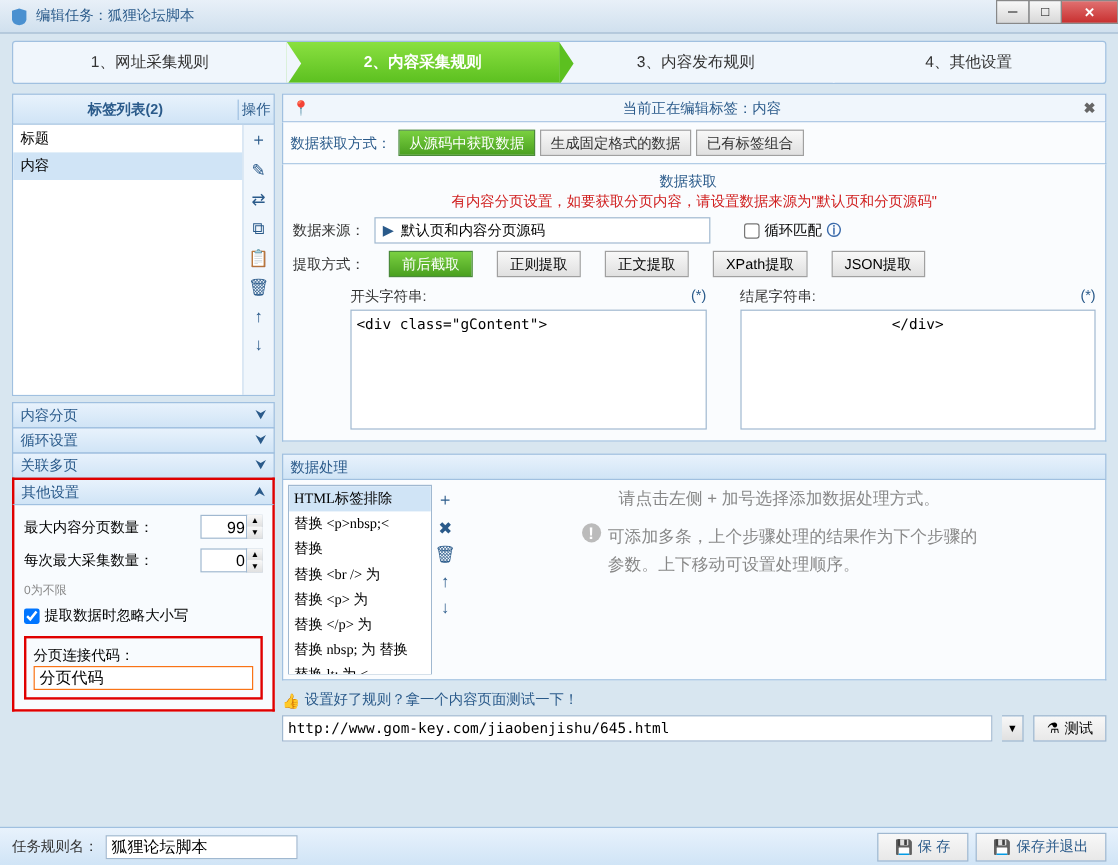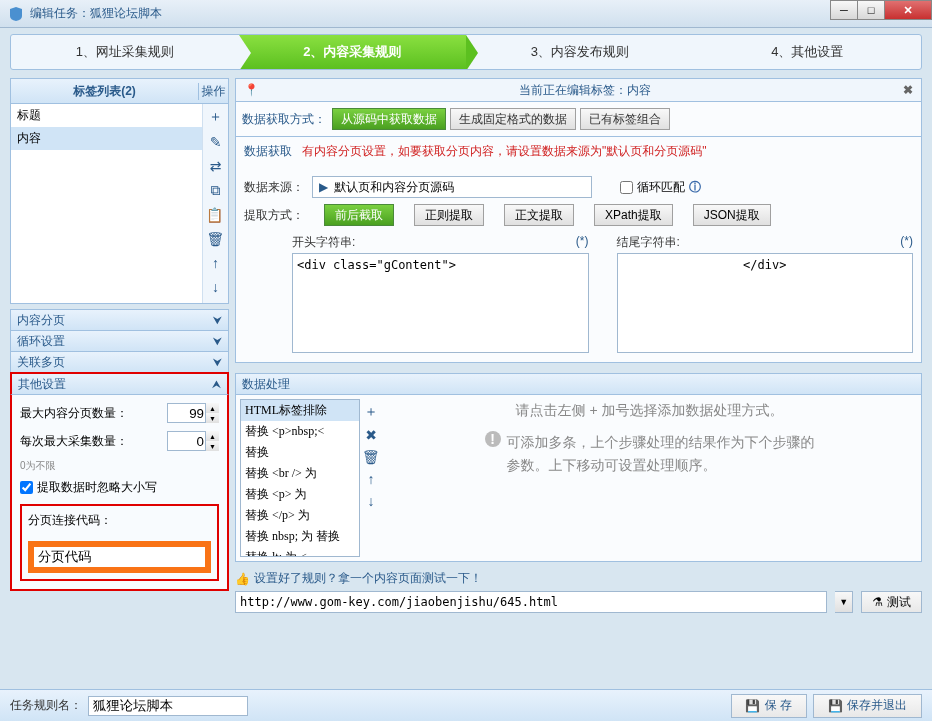--- a/index.html
+++ b/index.html
@@ -25,21 +25,21 @@
 
 .main { display: flex; margin: 8px 10px 0 10px; height: 604px; }
 .left-col { width: 219px; display: flex; flex-direction: column; }
 .right-col { flex: 1; margin-left: 6px; display: flex; flex-direction: column; }
 
 
 .taglist-head { height: 26px; background: linear-gradient(#e8f2fc,#d0e4f6); border: 1px solid #a0c0e0; display: flex; align-items: center; }
 .taglist-title { flex: 1; text-align: center; color: #2a5a8a; font-weight: bold; }
 .taglist-ops { width: 30px; text-align: center; color: #2a5a8a; border-left: 1px solid #a0c0e0; }
 
-.taglist-body { display: flex; border: 1px solid #a0c0e0; border-top: none; height: 200px; }
+.taglist-body { display: flex; border: 1px solid #a0c0e0; border-top: none; height: 226px; }
 .tag-items { flex: 1; background: #fff; }
 .tag-item { padding: 3px 6px; }
 .tag-item.selected { background: #d0e4f6; }
 .tag-toolbar { width: 26px; background: #f0f6fc; border-left: 1px solid #d0e0f0; display: flex; flex-direction: column; align-items: center; padding-top: 4px; gap: 8px; color: #2a5a8a; font-size: 14px; }
 .tool-icon { cursor: pointer; }
 
 
 .accordion { margin-top: 6px; }
 .acc-head { height: 22px; background: linear-gradient(#e8f2fc,#d0e4f6); border: 1px solid #a0c0e0; display: flex; align-items: center; padding: 0 6px; color: #2a5a8a; cursor: pointer; margin-top: -1px; }
 .acc-head .chev { margin-left: auto; font-size: 11px; }
@@ -49,35 +49,35 @@
 
 .field-row { display: flex; align-items: center; margin-bottom: 8px; }
 .field-label { font-size: 12px; }
 .num-input { width: 52px; height: 20px; border: 1px solid #a0b8d0; text-align: right; padding-right: 14px; position: relative; }
 .spinner { position: absolute; right: 0; top: 0; width: 14px; height: 20px; border-left: 1px solid #a0b8d0; display: flex; flex-direction: column; }
 .spinner div { flex: 1; font-size: 7px; display: flex; align-items: center; justify-content: center; background: linear-gradient(#f8f8f8,#e0e0e0); }
 .hint { color: #888; font-size: 10px; text-align: left; margin-bottom: 6px; }
 .checkbox-row { display: flex; align-items: center; gap: 4px; margin-bottom: 8px; }
 
 .page-code-section { border: 2px solid #e00000; padding: 6px; margin-top: 4px; }
-.text-input { width: 100%; height: 32px; border: 6px solid #f97316; padding: 0 4px; margin-top: 12px; }
+.text-input { width: 100%; height: 20px; border: 1px solid #f97316; padding: 0 4px; margin-top: 0; }
 
 
 .editing-bar { height: 24px; border: 1px solid #a0c0e0; background: #f0f6fc; display: flex; align-items: center; padding: 0 8px; }
 .pin-icon { margin-right: 8px; color: #888; }
 .editing-text { flex: 1; text-align: center; color: #2a5a8a; }
 .close-x { color: #666; font-weight: bold; cursor: pointer; }
 
 .method-row { display: flex; align-items: center; padding: 6px 6px; border: 1px solid #a0c0e0; border-top: none; background: #fafcfe; }
 .method-label { color: #2a5a8a; margin-right: 6px; }
 .method-btn { height: 22px; padding: 0 8px; border: 1px solid #4a8a3a; background: linear-gradient(#7ad040,#4aa020); color: #fff; margin-right: 4px; display: flex; align-items: center; }
 .method-btn.inactive { background: linear-gradient(#f8f8f8,#e0e0e0); color: #333; border-color: #a0a0a0; }
 
 .extract-panel { border: 1px solid #a0c0e0; border-top: none; padding: 6px 8px; background: #fafcfe; }
-.panel-title-row { display: flex; align-items: center; margin-bottom: 16px; }
+.panel-title-row { display: flex; align-items: center; margin-bottom: 4px; flex-direction: column; }
 .panel-title { color: #2a5a8a; margin-right: 10px; }
 .panel-warning { color: #d02020; }
 
 .source-row { display: flex; align-items: center; margin-bottom: 6px; gap: 8px; }
 .source-label { color: #333; }
 .source-select { flex: 0 0 280px; height: 22px; border: 1px solid #a0b8d0; background: #fff; display: flex; align-items: center; padding: 0 6px; }
 .source-select .arrow { margin-right: 6px; color: #2a5a8a; }
 .loop-check { display: flex; align-items: center; gap: 4px; margin-left: 20px; }
 .info-icon { color: #3a6aaa; font-weight: bold; }
 

